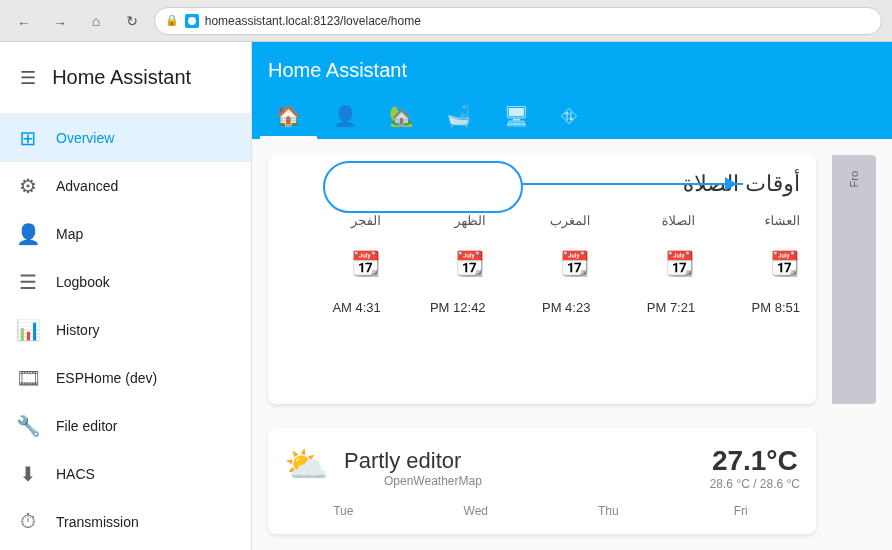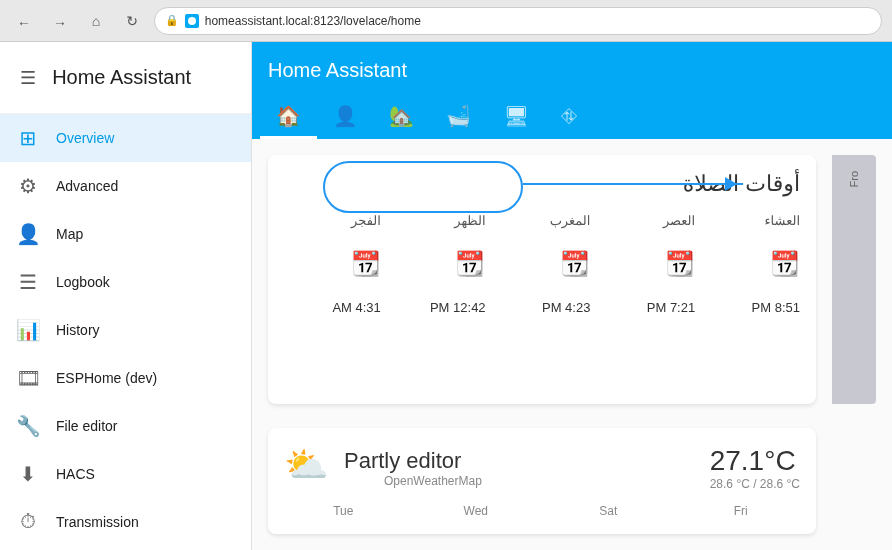--- a/index.html
+++ b/index.html
@@ -241,21 +241,21 @@
       margin-bottom: 12px;
     }
     .weather-icon {
       width: 48px;
       height: 48px;
       position: relative;
     }
     .weather-info { flex: 1; }
     .weather-desc { font-size: 22px; font-weight: 500; color: #333; }
     .weather-source { font-size: 12px; color: #888; margin-left: 40px; }
-    .weather-temp { font-size: 28px; font-weight: 400; color: #333; text-align: left; }
+    .weather-temp { font-size: 28px; font-weight: 700; color: #333; text-align: center; }
     .weather-range { font-size: 12px; color: #888; text-align: right; }
 
     .weather-days {
       display: grid;
       grid-template-columns: repeat(4, 1fr);
       gap: 14px;
       margin-top: 8px;
     }
     .day-label { font-size: 12px; color: #888; text-align: center; }
   </style>
@@ -359,21 +359,21 @@
 
         <div class="prayer-times-grid">
 
           <div class="prayer-time-item">
             <span class="prayer-name">العشاء</span>
             <span class="prayer-icon">📆</span>
             <span class="prayer-time">8:51 PM</span>
           </div>
 
           <div class="prayer-time-item">
-            <span class="prayer-name">العصر</span>
+            <span class="prayer-name">الصلاة</span>
             <span class="prayer-icon">📆</span>
             <span class="prayer-time">7:21 PM</span>
           </div>
 
           <div class="prayer-time-item">
             <span class="prayer-name">المغرب</span>
             <span class="prayer-icon">📆</span>
             <span class="prayer-time">4:23 PM</span>
           </div>
 
@@ -409,21 +409,21 @@
             <div class="weather-source">OpenWeatherMap</div>
           </div>
           <div>
             <div class="weather-temp">27.1°C</div>
             <div class="weather-range">28.6 °C / 28.6 °C</div>
           </div>
         </div>
         <div class="weather-days">
           <div class="day-label">Tue</div>
           <div class="day-label">Wed</div>
-          <div class="day-label">Sat</div>
+          <div class="day-label">Thu</div>
           <div class="day-label">Fri</div>
         </div>
       </div>
       <div style="width: 44px;"></div>
     </div>
 
   </div>
 
 </div>
 

